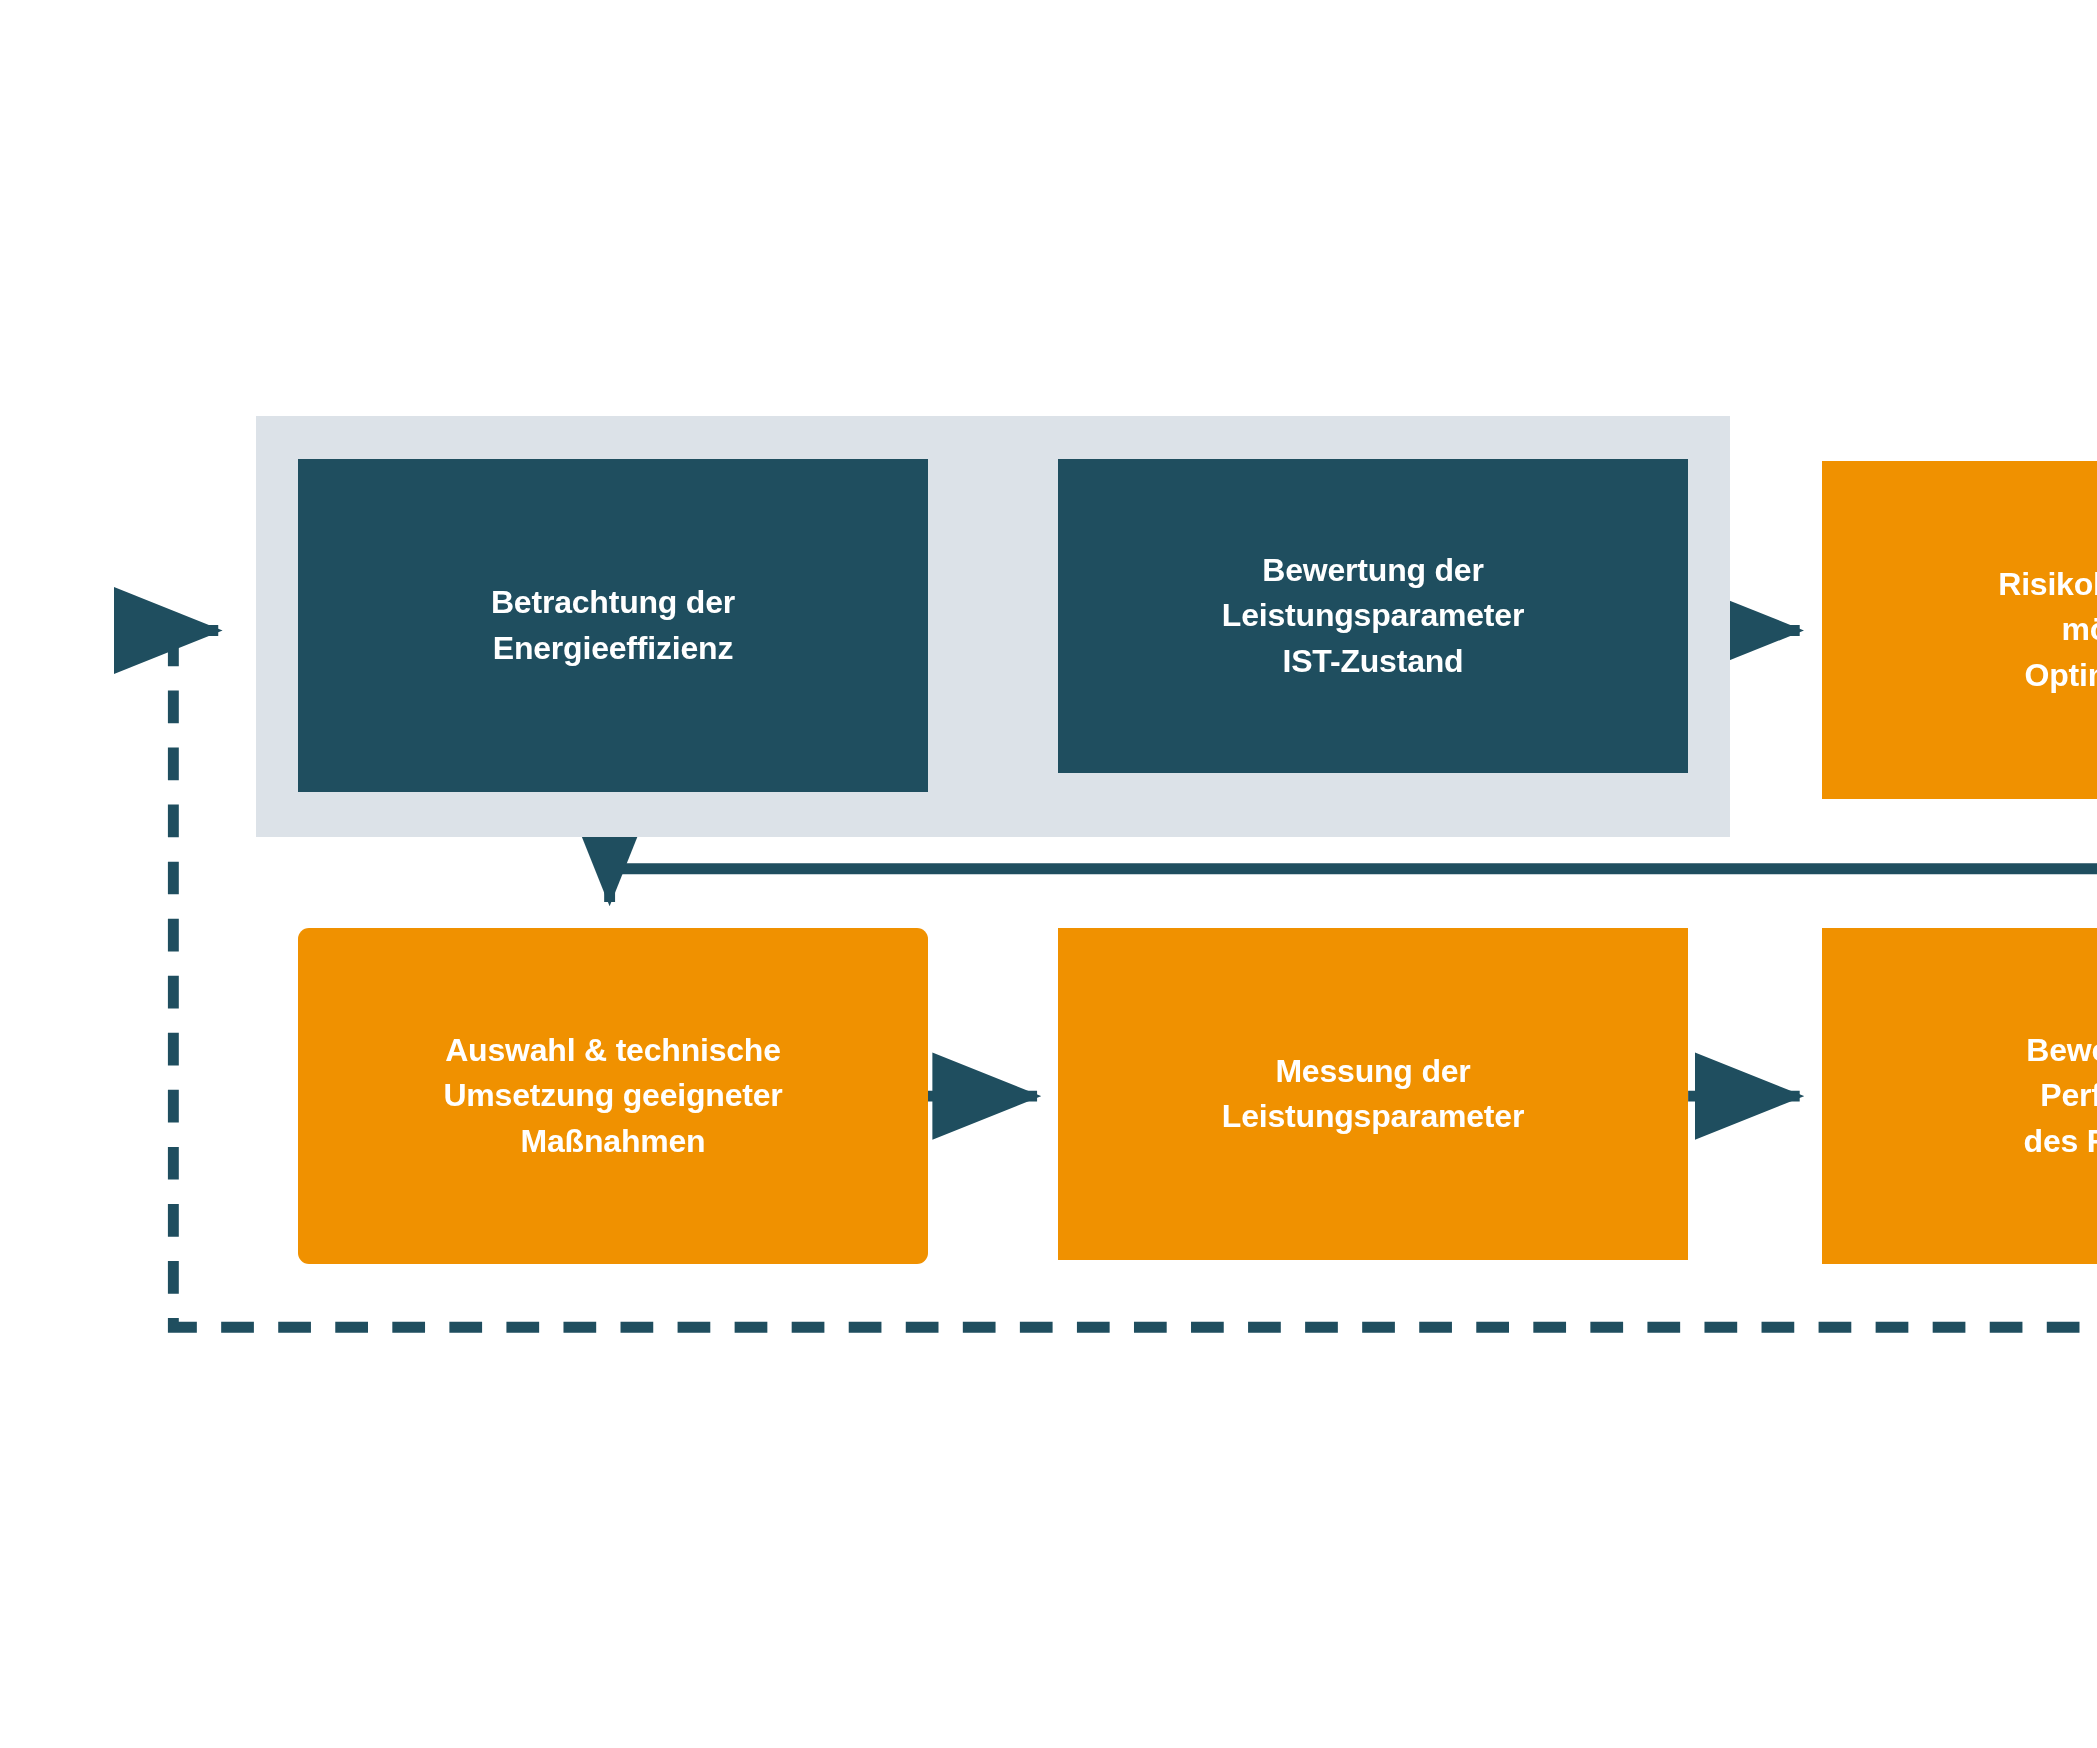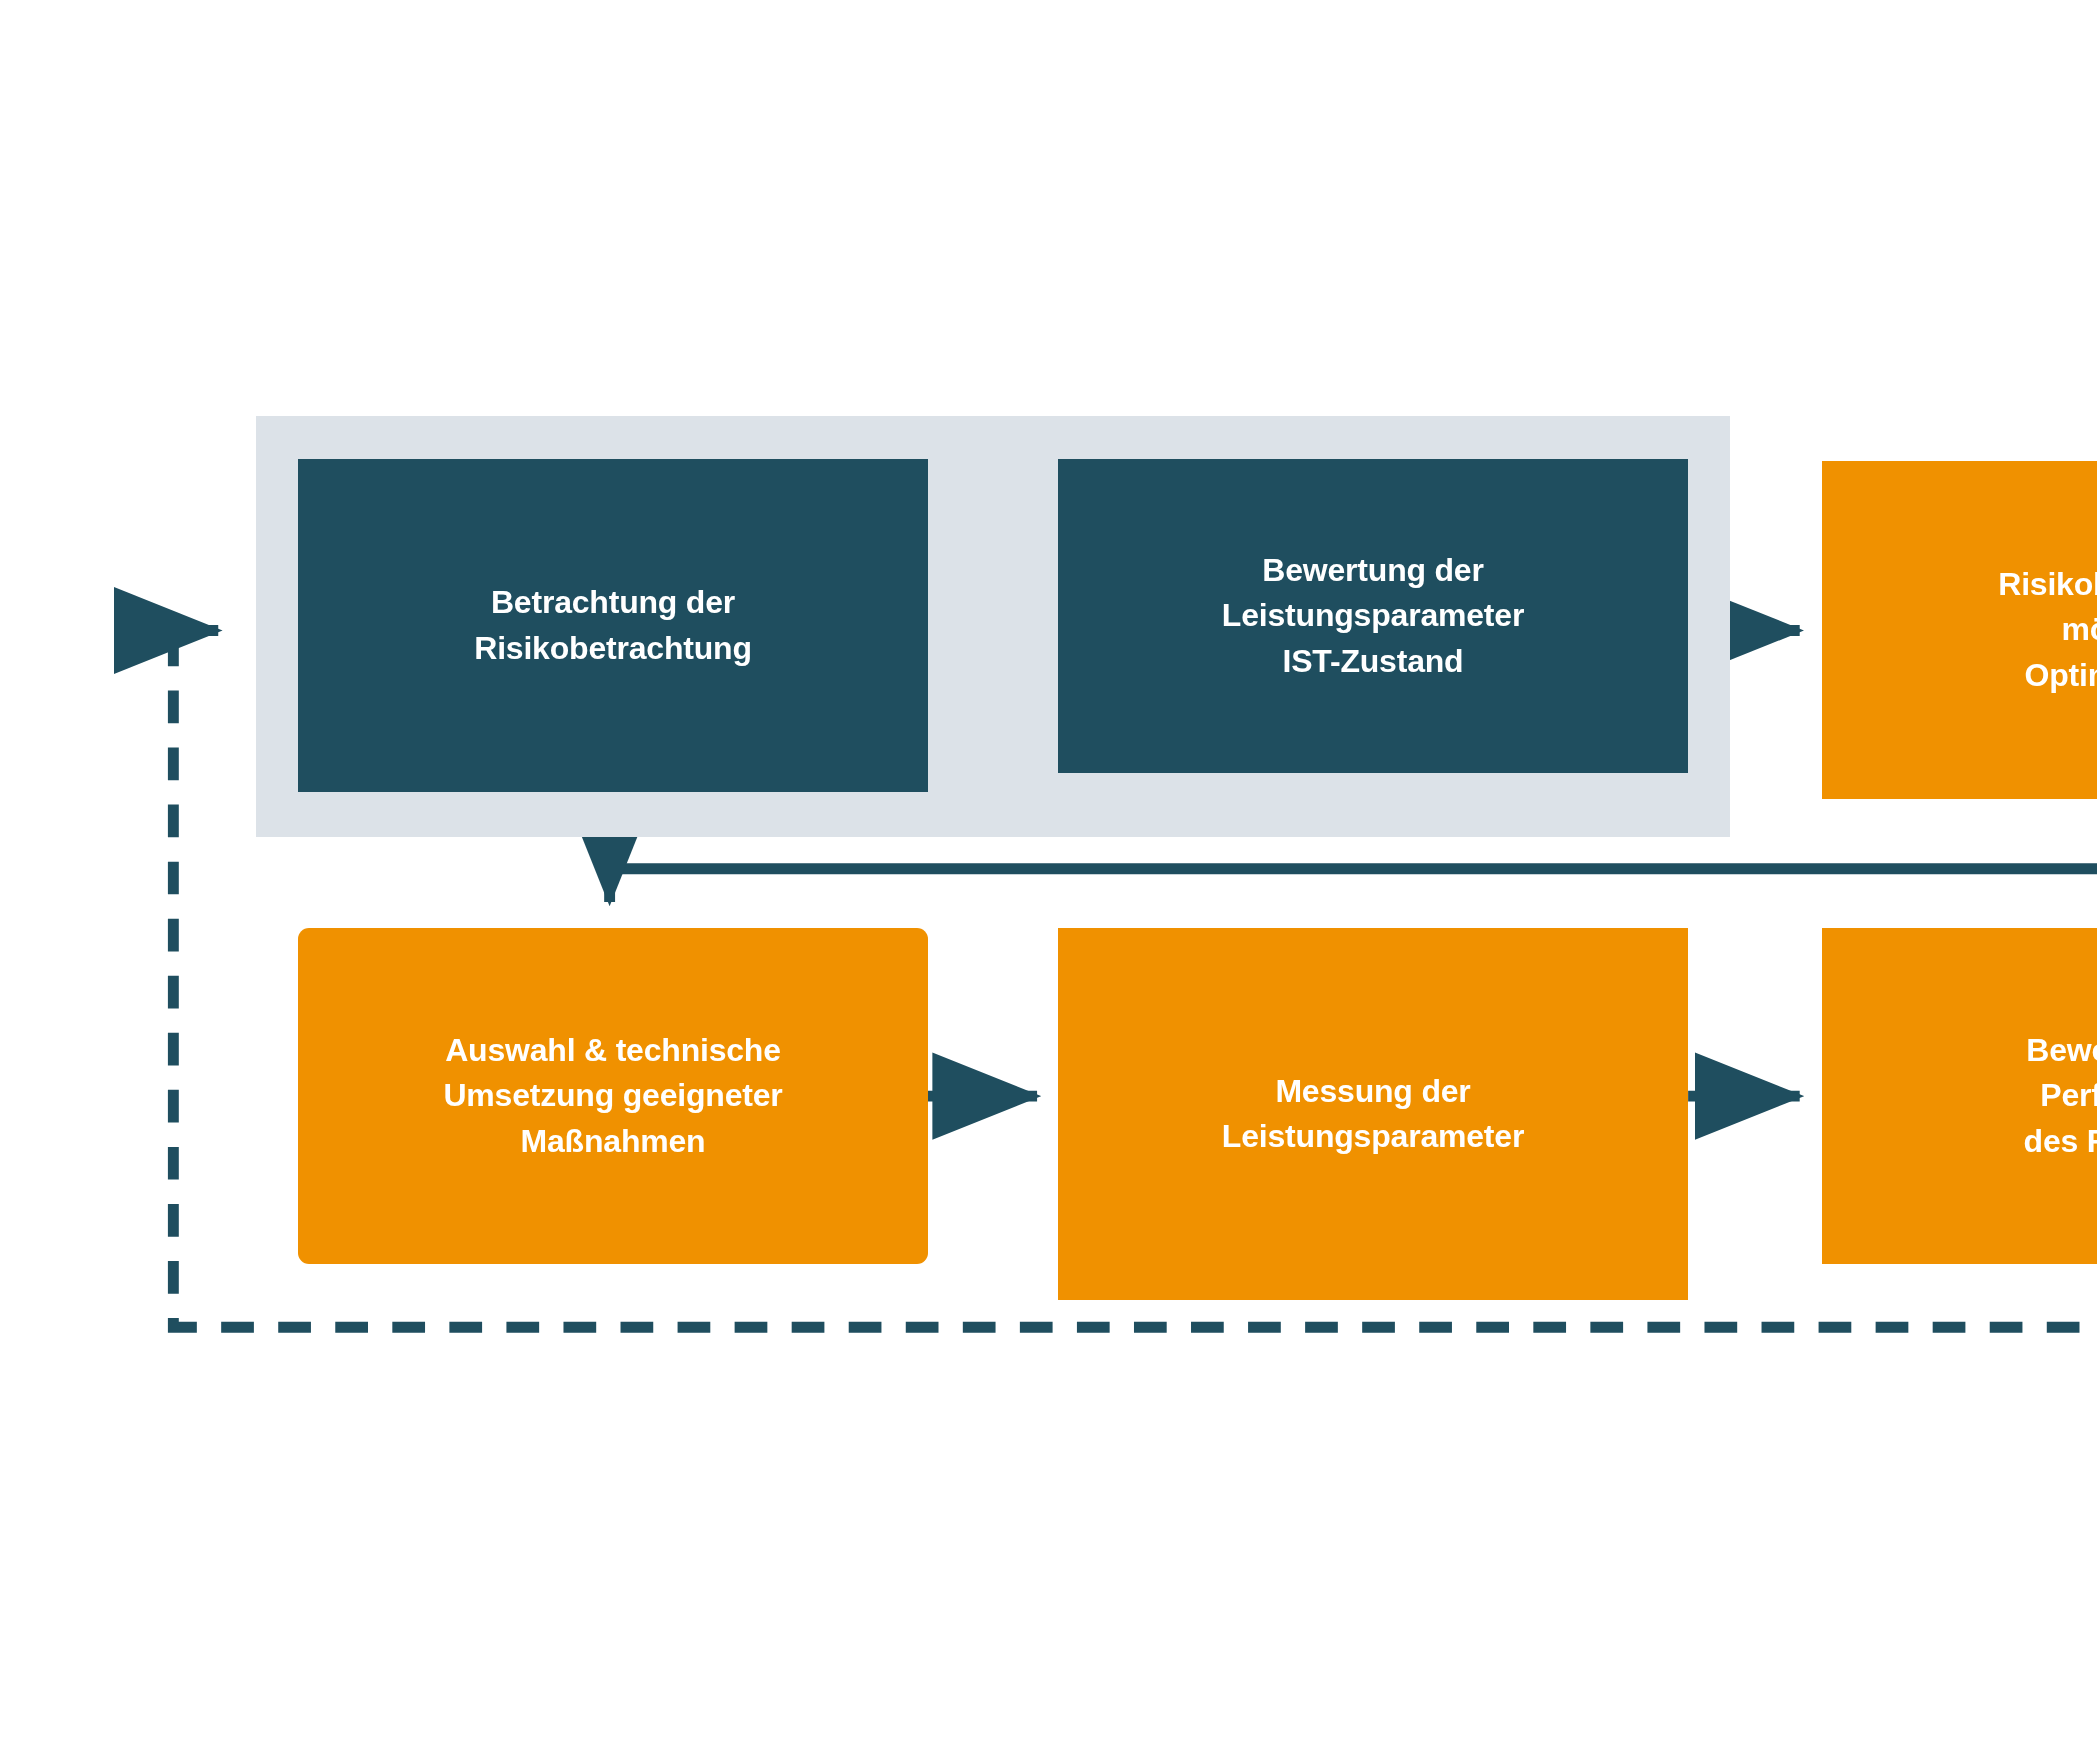--- a/index.html
+++ b/index.html
@@ -74,42 +74,42 @@
 
     <line x1="4024" y1="2613" x2="4290" y2="2613" stroke="#1F4E5F" stroke-width="26" marker-end="url(#arrowSolid)"></line>
 
     <path d="M 5078 3013 L 5078 3164 L 413 3164 L 413 1503 L 520 1503" fill="none" stroke="#1F4E5F" stroke-width="26" stroke-dasharray="78 58" marker-end="url(#arrowDashed)"></path>
   </svg>
 
   <div class="group-panel" style="left:256px; top:416px; width:1474px; height:421px;"></div>
 
   <div class="node node-dark" style="left:298px; top:459px; width:630px; height:333px;">
     <span class="node-label">Betrachtung der
-Risikobetrachtung</span>
+Energieeffizienz</span>
   </div>
 
   <div class="node node-dark" style="left:1058px; top:459px; width:630px; height:314px;">
     <span class="node-label">Bewertung der
 Leistungsparameter
 IST-Zustand</span>
   </div>
 
   <div class="node node-orange" style="left:1822px; top:461px; width:630px; height:338px;">
     <span class="node-label">Risikobetrachtung
 möglicher
 Optimierungen</span>
   </div>
 
   <div class="node node-orange" style="left:298px; top:928px; width:630px; height:336px;border-radius:11px;">
     <span class="node-label">Auswahl &amp; technische
 Umsetzung geeigneter
 Maßnahmen</span>
   </div>
 
-  <div class="node node-orange" style="left:1058px; top:928px; width:630px; height:372px;">
+  <div class="node node-orange" style="left:1058px; top:928px; width:630px; height:332px;">
     <span class="node-label">Messung der
 Leistungsparameter</span>
   </div>
 
   <div class="node node-orange" style="left:1822px; top:928px; width:630px; height:336px;">
     <span class="node-label">Bewertung der
 Performance
 des Reinraums</span>
   </div>
 

